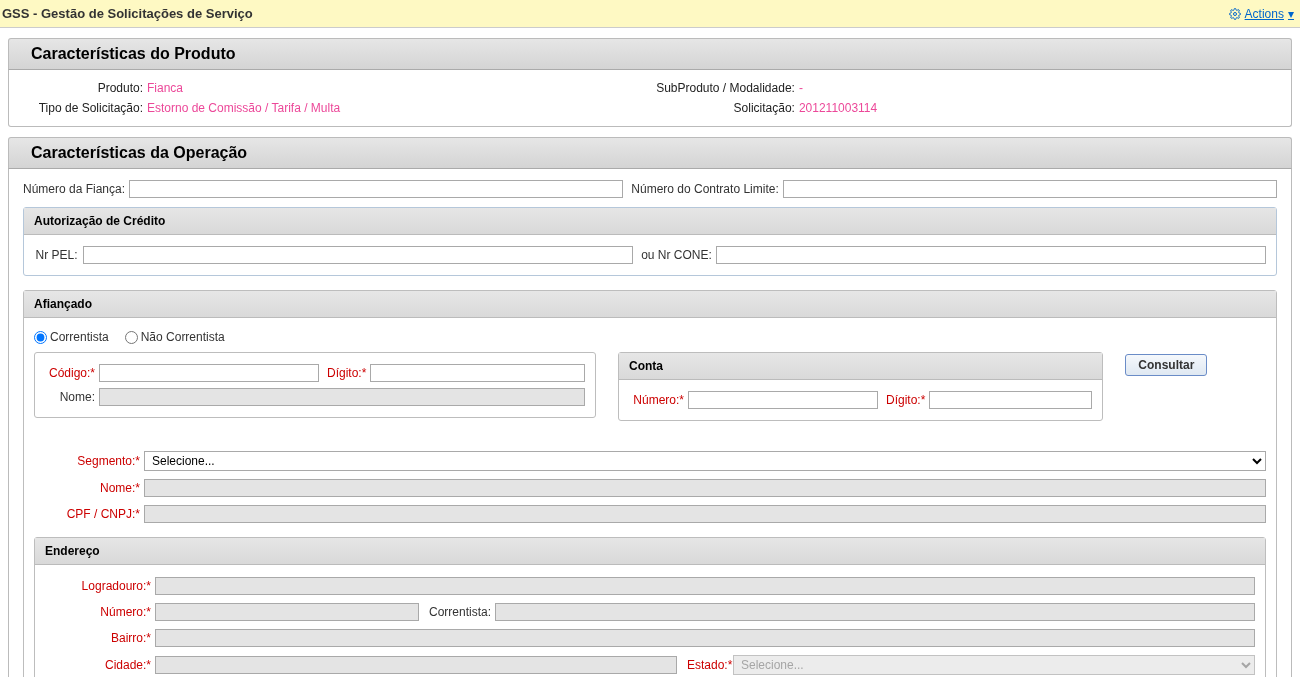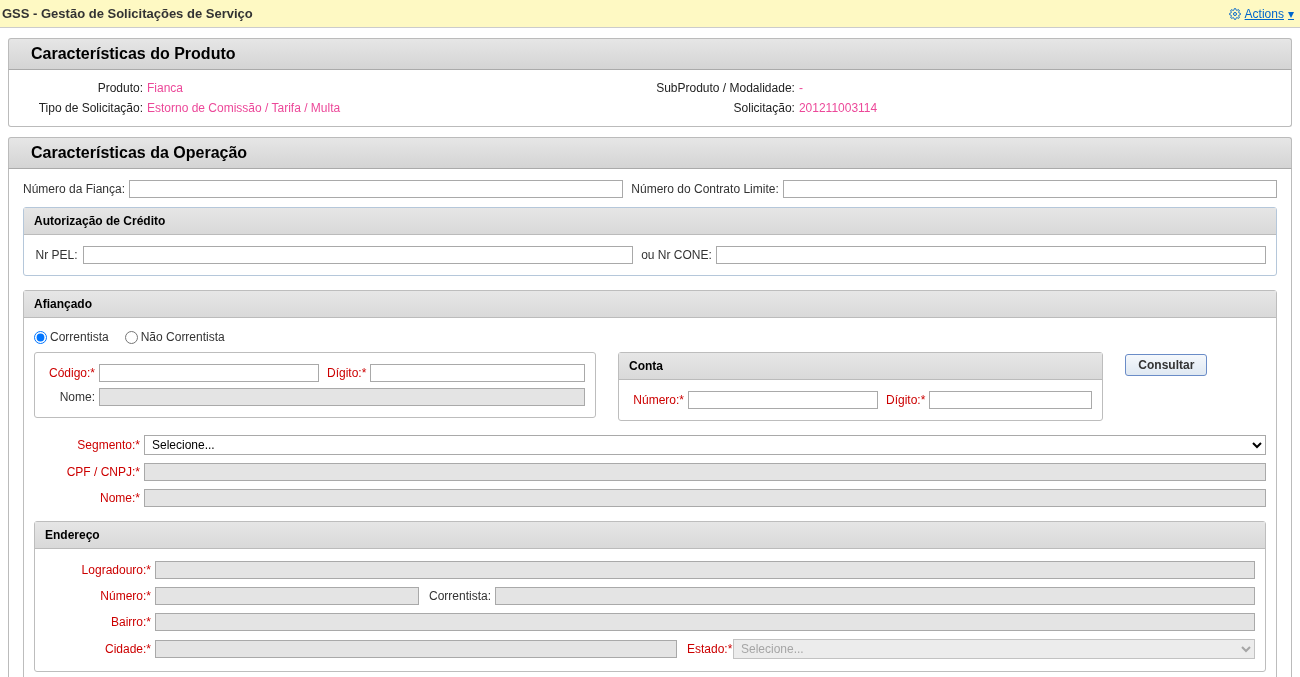--- a/index.html
+++ b/index.html
@@ -226,32 +226,32 @@
                 <input type="text" class="full" value="" style="">
               </div>
             </div>
           </div>
 
           <div style="padding-top:2px;">
             <button class="btn">Consultar</button>
           </div>
         </div>
 
-        <div class="field-line" style="margin-top:10px;">
+        <div class="field-line" style="margin-top:26px;">
           <span class="wide-lbl req">Segmento:*</span>
           <select class="full">
             <option>Selecione...</option>
           </select>
         </div>
         <div class="field-line">
+          <span class="wide-lbl req">Nome:*</span>
+          <input type="text" class="full disabled-input" disabled="" value="" style="">
+        </div>
+        <div class="field-line">
           <span class="wide-lbl req">CPF / CNPJ:*</span>
-          <input type="text" class="full disabled-input" disabled="" value="" style="">
-        </div>
-        <div class="field-line">
-          <span class="wide-lbl req">Nome:*</span>
           <input type="text" class="full disabled-input" disabled="" value="" style="">
         </div>
 
         <div class="sub-panel" style="margin-top:10px;">
           <div class="sub-header">Endereço</div>
           <div class="sub-body">
             <div class="field-line">
               <span class="wide-lbl req">Logradouro:*</span>
               <input type="text" class="full disabled-input" disabled="" value="" style="">
             </div>

